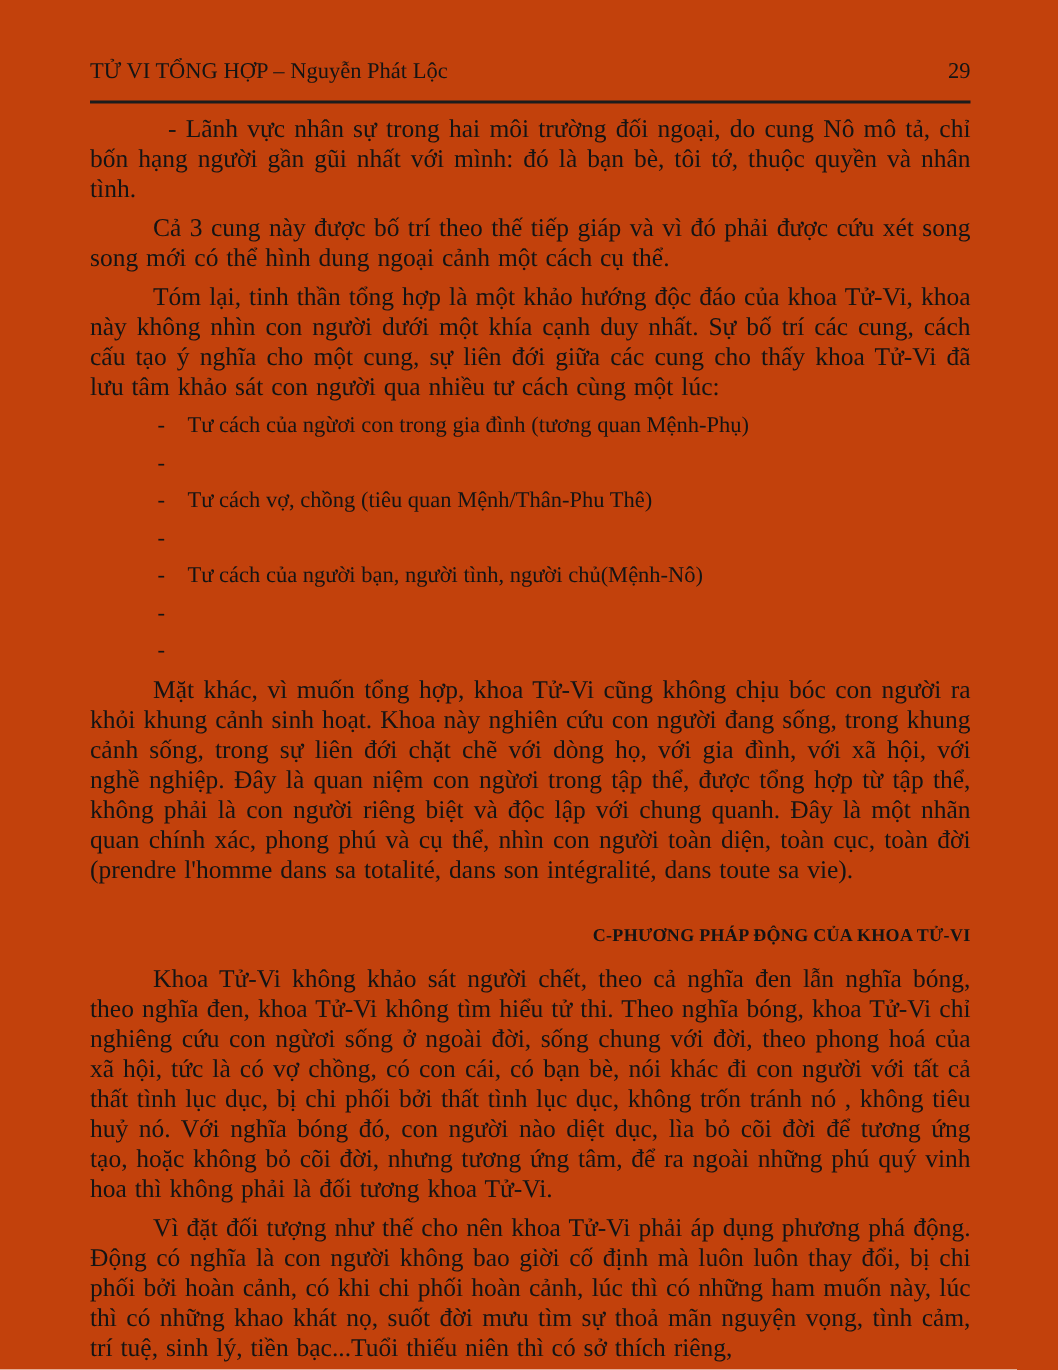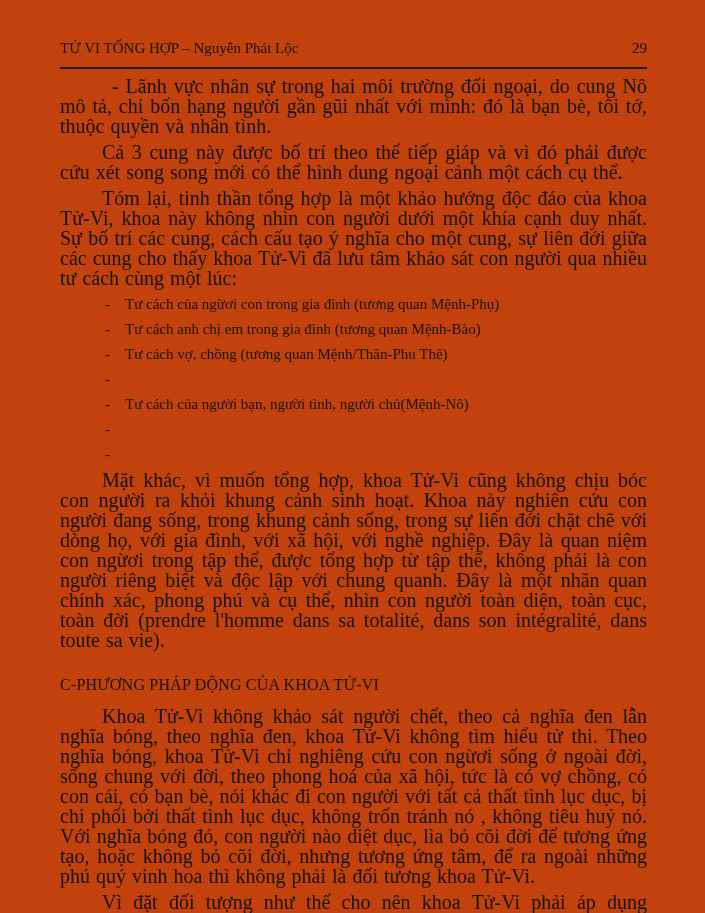--- a/index.html
+++ b/index.html
@@ -25,21 +25,21 @@
     align-items: baseline;
     font-size: 15px;
     line-height: 20px;
   }
   .header-rule {
     border: none;
     border-top: 2px solid #1c1c1c;
     margin: 9px 0 7px 0;
   }
   .para {
-    font-size: 20px;
+    font-size: 17px;
     line-height: 20px;
     text-align: justify;
     margin: 0 0 6px 0;
     text-indent: 42px;
     word-spacing: 1px;
   }
   .para.intro-indent {
     text-indent: 52px;
   }
   .bullet-list {
@@ -50,24 +50,25 @@
     font-size: 15px;
     line-height: 20px;
     margin-bottom: 5px;
     padding-left: 45px;
   }
   .bullet-dash {
     flex: none;
     width: 20px;
   }
   .section-heading {
-    font-size: 16px;
-    font-weight: normal;
+    font-size: 12px;
+    font-weight: bold;
     letter-spacing: 0.2px;
     margin: 26px 0 12px 0;
+    text-align: right;
   }
 </style>
 </head>
 <body>
 
 <div class="page">
 
   <div class="header-row">
     <span>TỬ VI TỔNG HỢP – Nguyễn Phát Lộc</span>
     <span>29</span>
@@ -83,25 +84,24 @@
 
     <p class="para">Tóm lại, tinh thần tổng hợp là một khảo hướng độc đáo của khoa Tử-Vi, khoa này không nhìn con người dưới một khía cạnh duy nhất. Sự bố trí các cung, cách cấu tạo ý nghĩa cho một cung, sự liên đới giữa các cung cho thấy khoa Tử-Vi đã lưu tâm khảo sát con người qua nhiều tư cách cùng một lúc:</p>
 
     <div class="bullet-list">
       <div class="bullet-row">
         <span class="bullet-dash">-</span>
         <span>Tư cách của ngừơi con trong gia đình (tương quan Mệnh-Phụ)</span>
       </div>
       <div class="bullet-row">
         <span class="bullet-dash">-</span>
-        <span>Tư cách anh chị em trong gia đình (tương quan Mệnh-Bào)</span>
       </div>
       <div class="bullet-row">
         <span class="bullet-dash">-</span>
-        <span>Tư cách vợ, chồng (tương quan Mệnh/Thân-Phu Thê)</span>
+        <span>Tư cách vợ, chồng (tiêu quan Mệnh/Thân-Phu Thê)</span>
       </div>
       <div class="bullet-row">
         <span class="bullet-dash">-</span>
       </div>
       <div class="bullet-row">
         <span class="bullet-dash">-</span>
         <span>Tư cách của người bạn, người tình, người chủ(Mệnh-Nô)</span>
       </div>
       <div class="bullet-row">
         <span class="bullet-dash">-</span>

